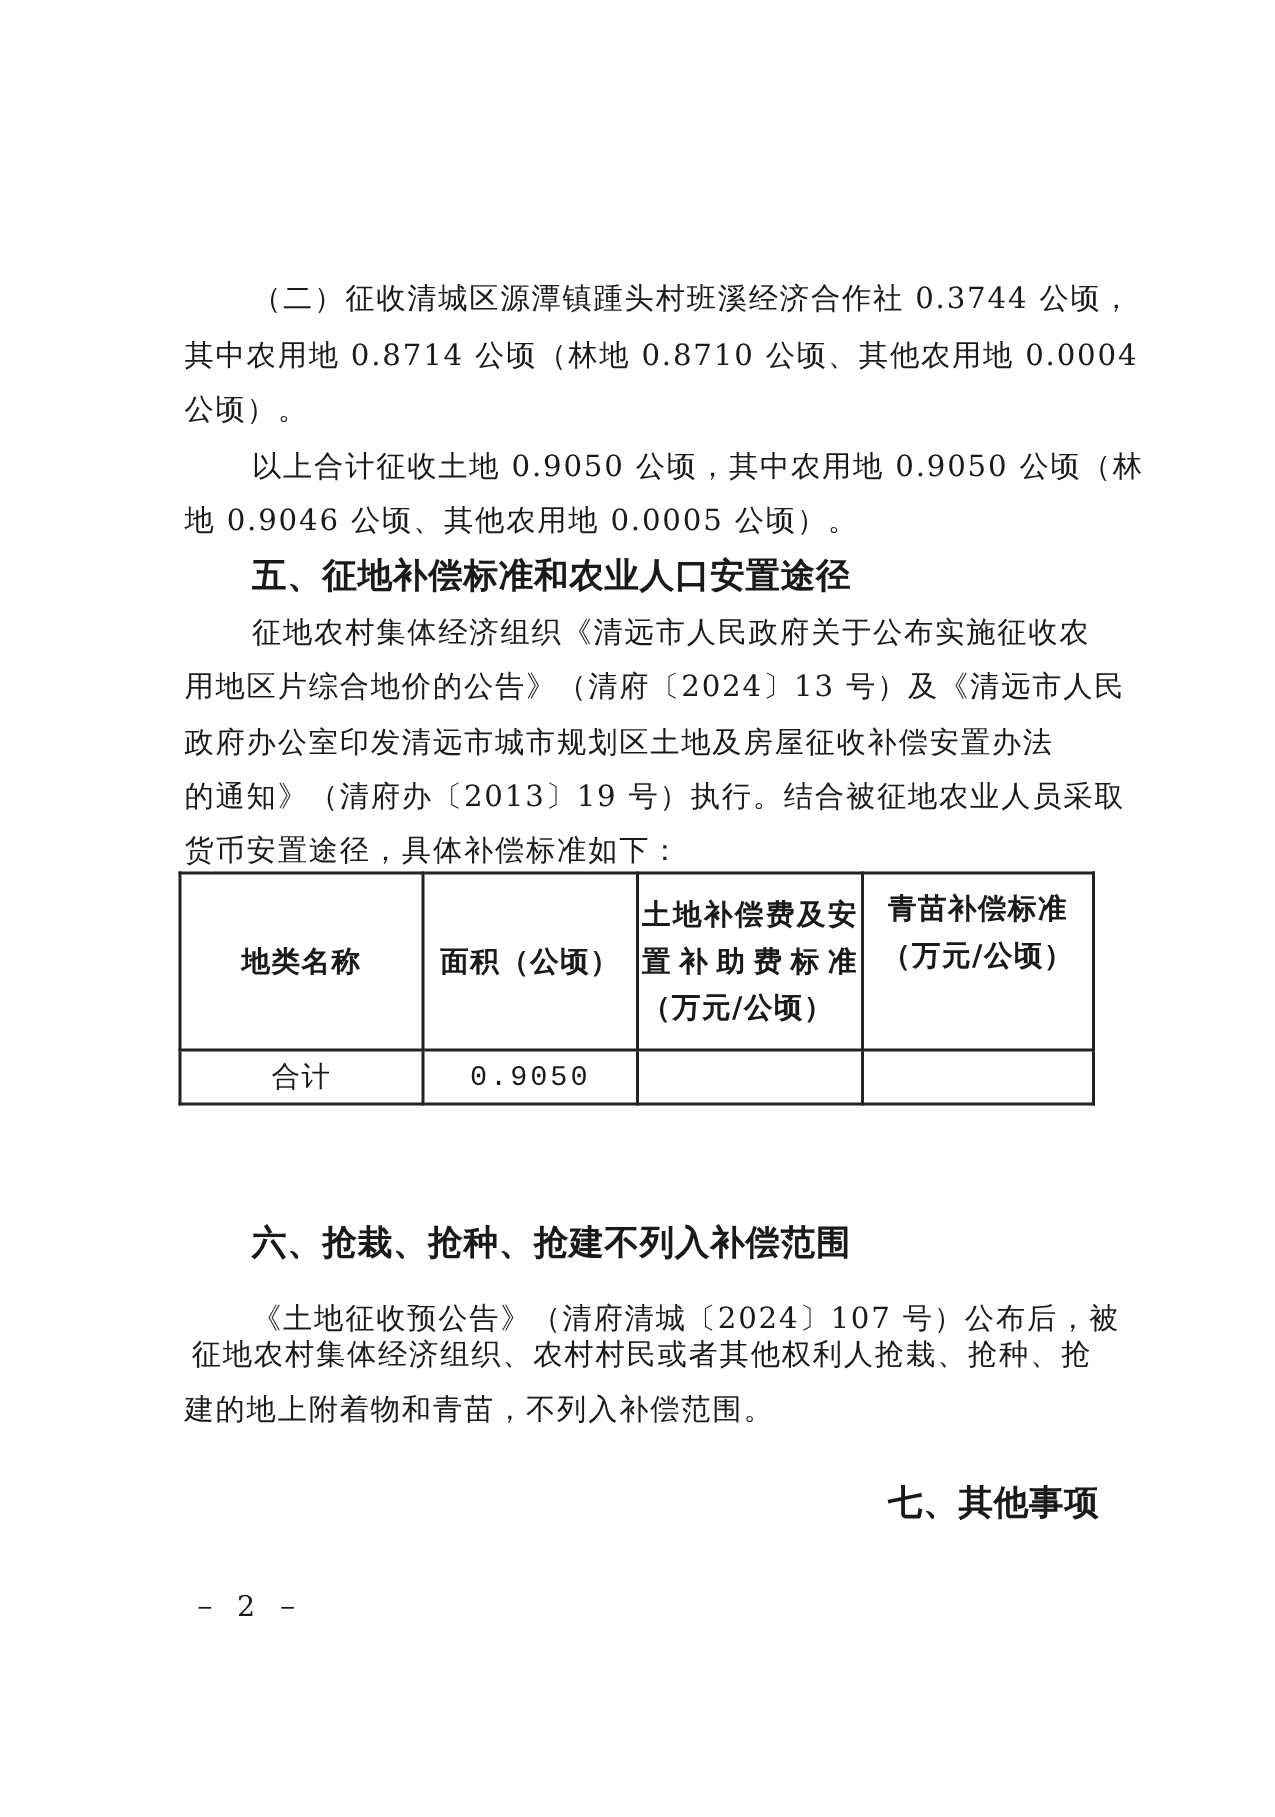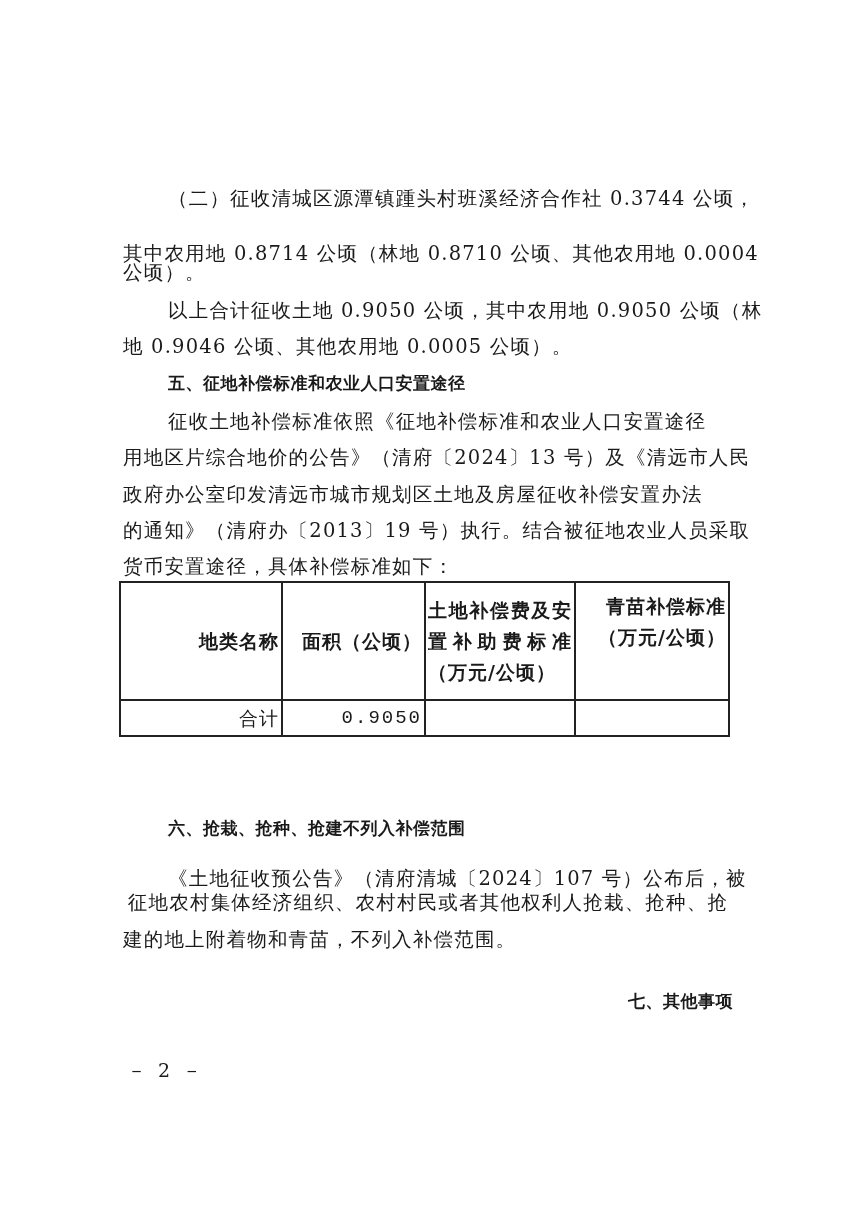--- a/index.html
+++ b/index.html
@@ -8,58 +8,58 @@
     font-family: "DejaVu Serif", "Liberation Serif", serif;
     color: #1a1a1a;
   }
   .line {
     position: absolute; left: 123px; width: 610px;
     font-size: 19.5px; line-height: 24px; white-space: nowrap;
     letter-spacing: 1.2px;
   }
   .indent { left: 168px; width: 565px; }
   .heading {
-    font-family: Liberation Sans, sans-serif;
-    font-weight: bold; font-size: 17px; letter-spacing: 0.5px;
+    font-family: Liberation Serif, serif;
+    font-weight: bold; font-size: 23px; letter-spacing: 0.5px;
   }
   table.comp {
     position: absolute; left: 119px; top: 581px; width: 609px;
     border-collapse: collapse; table-layout: fixed;
     font-size: 19px;
   }
   table.comp td, table.comp th {
-    border: 2px solid #222; text-align: right; vertical-align: middle;
+    border: 2px solid #222; text-align: center; vertical-align: middle;
     padding: 0 2px; line-height: 31px;
   }
   table.comp th {
     font-family: "DejaVu Sans", "Liberation Sans", sans-serif;
     font-weight: bold; height: 108px; font-size: 19px; letter-spacing: 1px;
   }
   table.comp td { height: 34px; font-family: "DejaVu Serif", serif; letter-spacing: 1px; }
   table.comp td.num { font-family: "Liberation Mono", "DejaVu Sans Mono", monospace; letter-spacing: 2px; }
   .page-num {
     position: absolute; left: 127px; top: 1058px;
     font-size: 19px; letter-spacing: 3px;
   }
 </style>
 </head>
 <body>
 
 <div>
 
   <div class="line indent" style="top:187px;">（二）征收清城区源潭镇踵头村班溪经济合作社 0.3744 公顷，</div>
-  <div class="line" style="top:242px;">其中农用地 0.8714 公顷（林地 0.8710 公顷、其他农用地 0.0004</div>
+  <div class="line" style="top:225px;">其中农用地 0.8714 公顷（林地 0.8710 公顷、其他农用地 0.0004</div>
   <div class="line" style="top:261px;">公顷）。</div>
 
   <div class="line indent" style="top:299px;">以上合计征收土地 0.9050 公顷，其中农用地 0.9050 公顷（林</div>
   <div class="line" style="top:335px;">地 0.9046 公顷、其他农用地 0.0005 公顷）。</div>
 
   <div class="line indent heading" style="top:372px;">五、征地补偿标准和农业人口安置途径</div>
 
-  <div class="line indent" style="top:410px;">征收土地补偿标准依照《征地补偿标准和农业人口安置途径</div>
+  <div class="line indent" style="top:410px;">征地农村集体经济组织《清远市人民政府关于公布实施征收农</div>
   <div class="line" style="top:446px;">用地区片综合地价的公告》（清府〔2024〕13 号）及《清远市人民</div>
   <div class="line" style="top:483px;">政府办公室印发清远市城市规划区土地及房屋征收补偿安置办法</div>
   <div class="line" style="top:519px;">的通知》（清府办〔2013〕19 号）执行。结合被征地农业人员采取</div>
   <div class="line" style="top:555px;">货币安置途径，具体补偿标准如下：</div>
 
   <table class="comp">
     <colgroup>
       <col style="width:162px">
       <col style="width:143px">
       <col style="width:150px">

